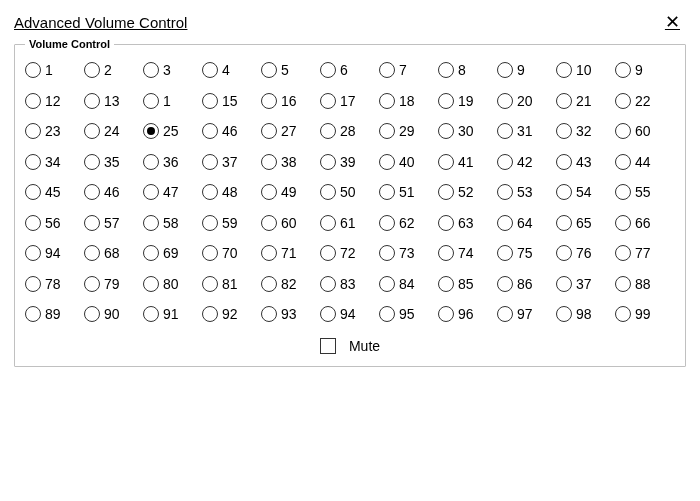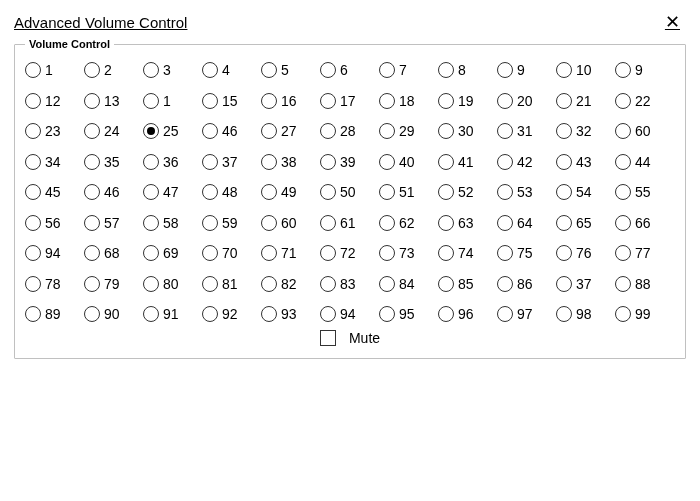--- a/index.html
+++ b/index.html
@@ -95,21 +95,21 @@
     display: block;
   }
   .radio-label {
     font-size: 14px;
   }
 
   .mute-row {
     display: flex;
     align-items: flex-end;
     justify-content: center;
-    margin-top: 8px;
+    margin-top: 16px;
     gap: 13px;
   }
   .checkbox {
     width: 16px;
     height: 16px;
     border: 1.5px solid #333;
     box-sizing: border-box;
     background: #fff;
   }
 </style>

